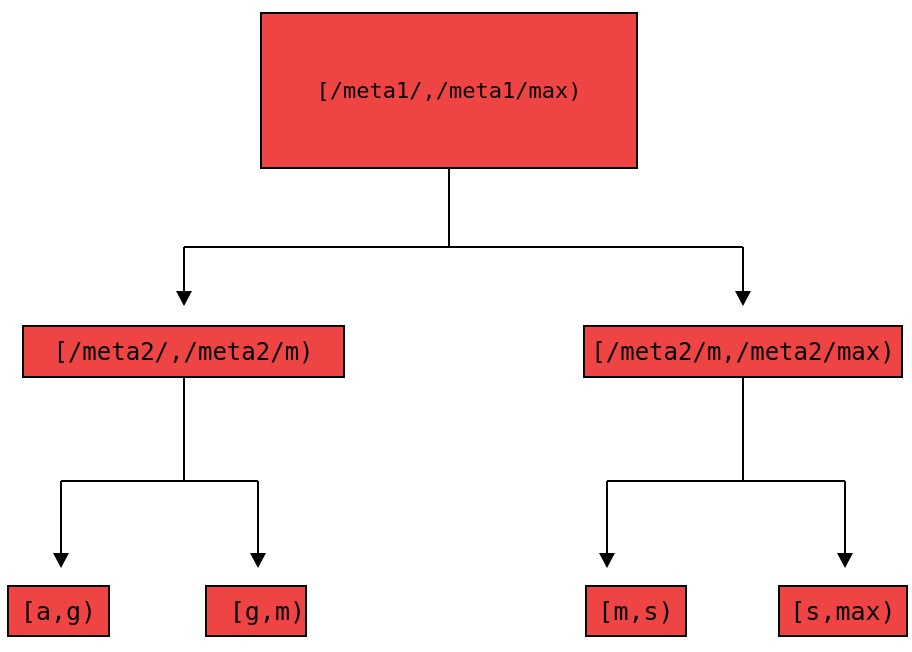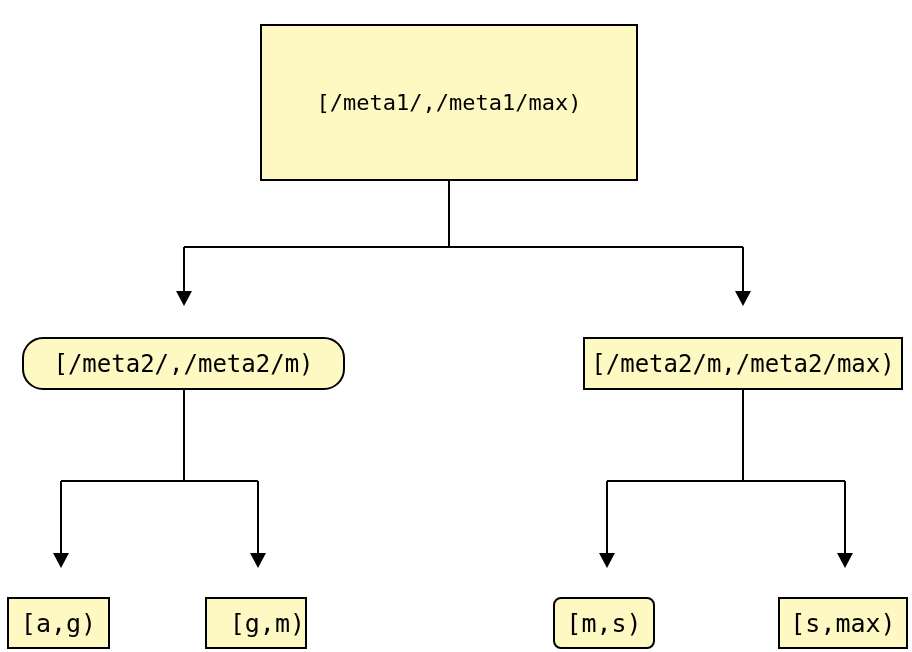--- a/index.html
+++ b/index.html
@@ -20,36 +20,35 @@
     position: absolute;
     left: 0;
     top: 0;
     width: 912px;
     height: 652px;
   }
   .node {
     position: absolute;
     box-sizing: border-box;
     border: 2px solid #000000;
-    background: #fef9c3;
+    background: #ef4444;
     display: flex;
     align-items: center;
     justify-content: center;
     white-space: nowrap;
     text-align: center;
-    margin-top: 12px;
   }
   .node-root   { left: 260px; top: 12px;  width: 378px; height: 157px; font-size: 22px; }
   .node-l2     { top: 325px; height: 53px; font-size: 24px; }
-  .node-l2-left  { left: 22px;  width: 323px; border-radius: 21px; }
+  .node-l2-left  { left: 22px;  width: 323px; }
   .node-l2-right { left: 583px; width: 320px; text-align: center; }
   .node-l3     { top: 585px; height: 52px; font-size: 25px; }
   .node-l3-a   { left: 7px;   width: 103px; }
   .node-l3-b   { left: 205px; width: 102px; justify-content: flex-end; }
-  .node-l3-c   { left: 553px; width: 102px; border-radius: 8px; }
+  .node-l3-c   { left: 585px; width: 102px; }
   .node-l3-d   { left: 778px; width: 130px; }
   .edge {
     stroke: #000000;
     stroke-width: 2;
     fill: none;
   }
   .arrowhead {
     fill: #000000;
     stroke: none;
   }

